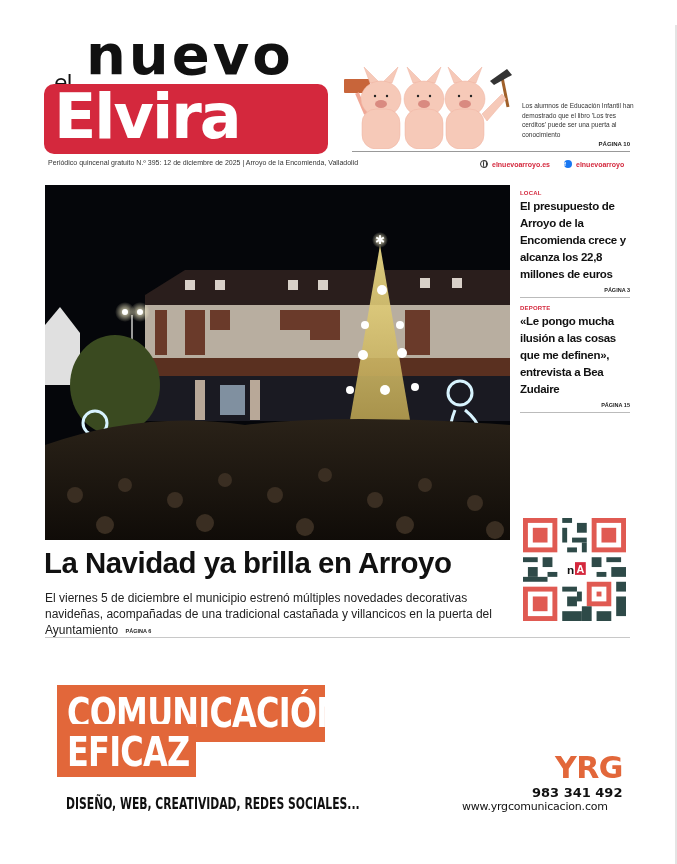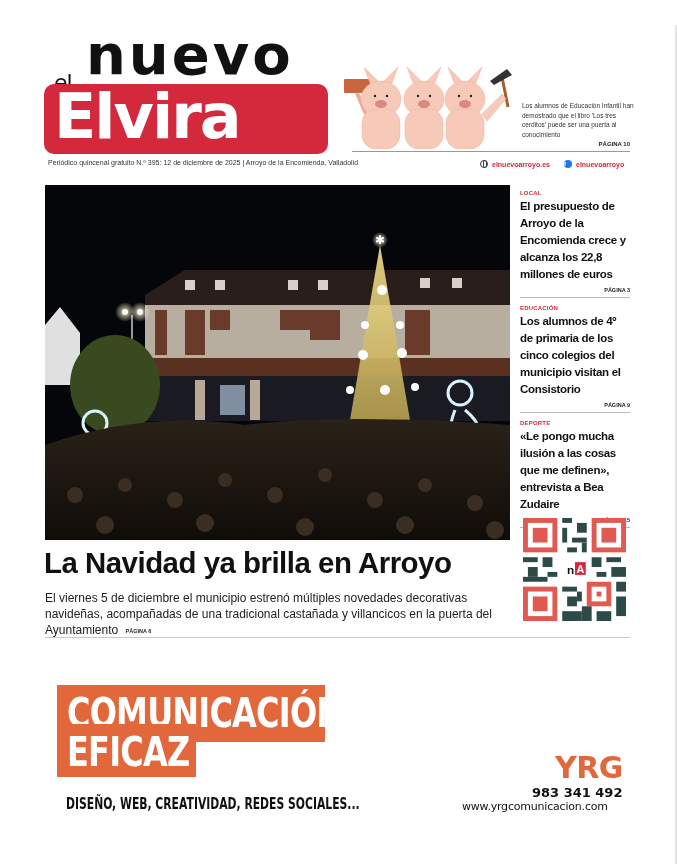--- a/index.html
+++ b/index.html
@@ -228,25 +228,20 @@
         <circle cx="450" cy="345" r="9"></circle>
     </g>
   </svg>
 </div>
 
 <div class="side">
   <div class="news-item">
     <div class="news-cat">LOCAL</div>
     <div class="news-title">El presupuesto de Arroyo de la Encomienda crece y alcanza los 22,8 millones de euros</div>
     <div class="news-page">PÁGINA 3</div>
-  </div>
-  <div class="news-item">
-    <div class="news-cat">EDUCACIÓN</div>
-    <div class="news-title">Los alumnos de 4º de primaria de  los cinco colegios del municipio visitan el Consistorio</div>
-    <div class="news-page">PÁGINA 9</div>
   </div>
   <div class="news-item">
     <div class="news-cat">DEPORTE</div>
     <div class="news-title">«Le pongo mucha ilusión a las cosas que me definen», entrevista a Bea Zudaire</div>
     <div class="news-page">PÁGINA 15</div>
   </div>
 </div>
 
 <svg class="qr" viewBox="0 0 21 21">
   <rect width="21" height="21" fill="#fff"></rect>

